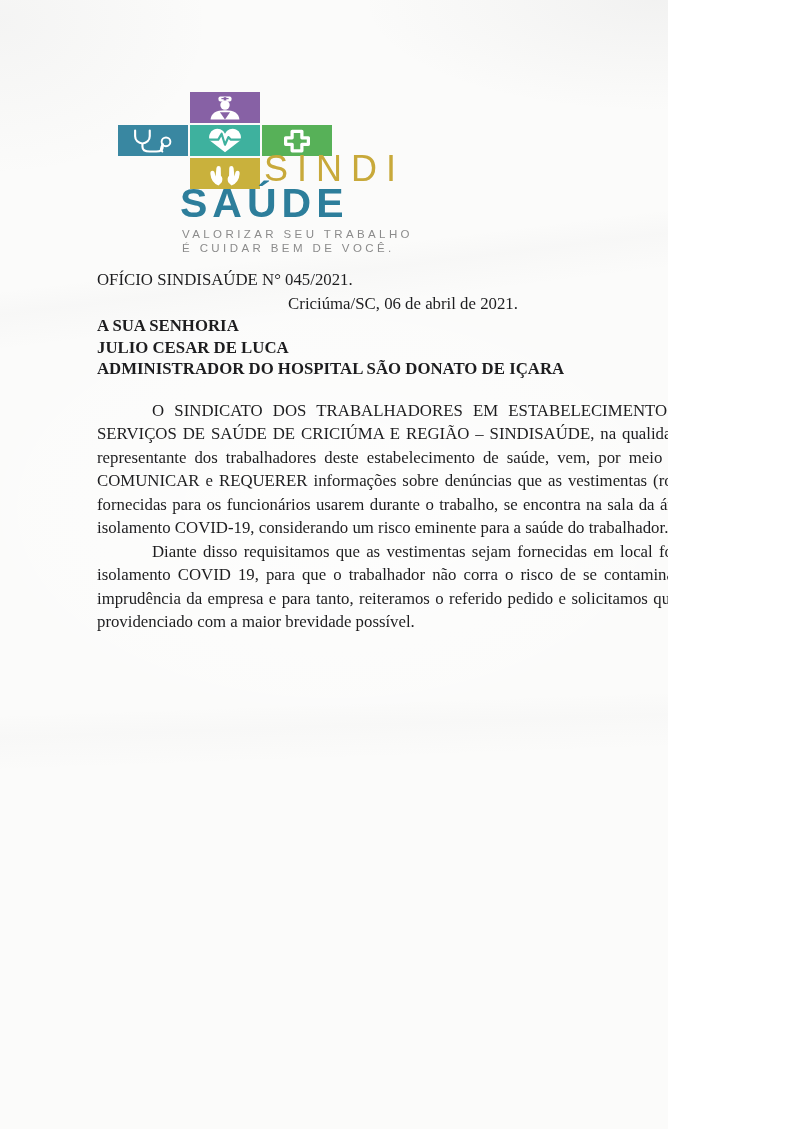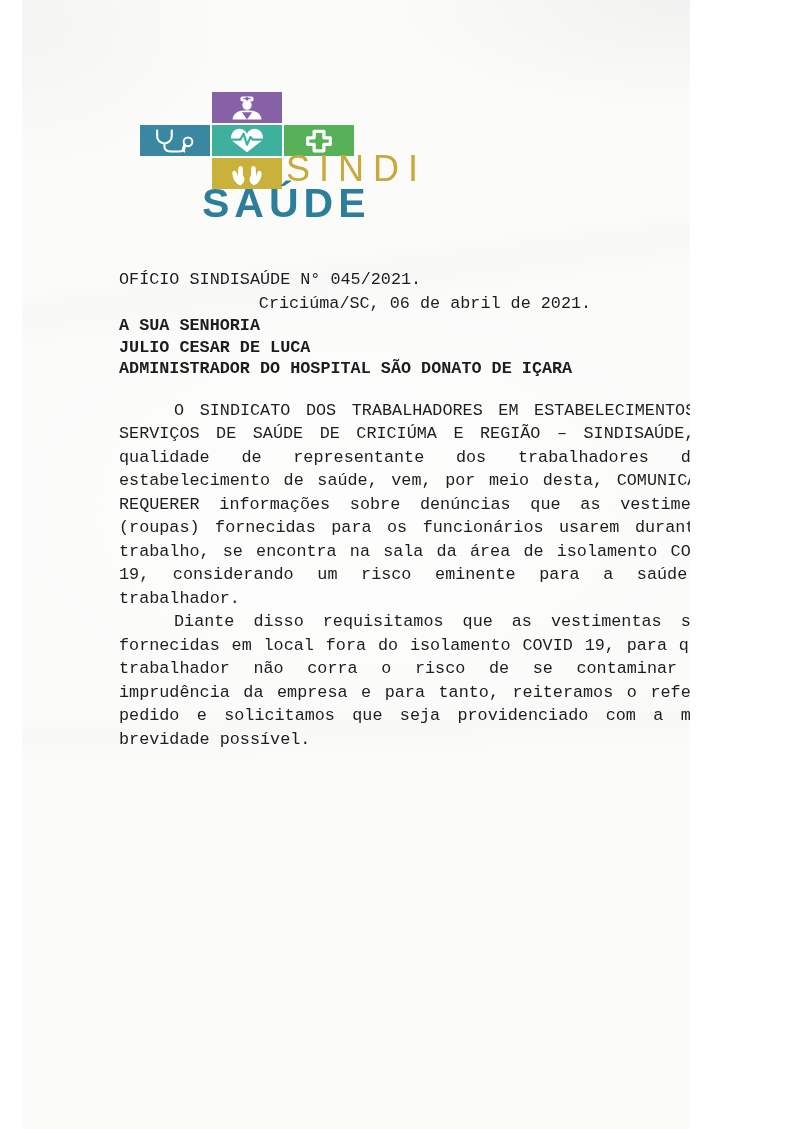--- a/index.html
+++ b/index.html
@@ -12,21 +12,20 @@
   .page{
     position:relative;width:668px;height:1129px;
     background:
       radial-gradient(ellipse 420px 160px at 98% 0%, rgba(120,120,125,0.07), transparent 70%),
       radial-gradient(ellipse 300px 220px at 0% 2%, rgba(120,120,125,0.05), transparent 70%),
       linear-gradient(173deg, transparent 24%, rgba(100,100,110,0.025) 26%, transparent 29%),
       linear-gradient(178deg, transparent 62%, rgba(100,100,110,0.02) 64%, transparent 67%),
       radial-gradient(ellipse 500px 300px at 50% 45%, rgba(255,255,255,0.6), transparent 80%),
       #fbfbfa;
     overflow:hidden;
-    margin-left:22px;
   }
 
   
   .logo{position:absolute;left:118px;top:92px;width:380px;height:165px;}
   .logo-cross{
     position:absolute;left:0;top:0;
     display:grid;
     grid-template-columns:70px 70px 70px;
     grid-template-rows:31px 31px 31px;
     gap:2px;
@@ -52,21 +51,21 @@
   .tagline{
     position:absolute;left:64px;top:136px;
     font-family:"Liberation Sans", sans-serif;
     font-size:11.5px;font-weight:500;letter-spacing:3.4px;
     line-height:13.5px;color:#8b8b8b;white-space:nowrap;
   }
 
   
   .content{
     position:absolute;left:97px;top:268px;width:612px;
-    font-size:16.8px;line-height:23.5px;color:#1d1d1f;font-family:Liberation Mono, monospace;
+    font-size:16.8px;line-height:23.5px;color:#1d1d1f;
   }
   .content p{margin:0;}
   .reference{margin-bottom:12px;}
   .date-line{text-align:center;margin-top:22px;margin-bottom:19px;}
   .recipient{font-weight:700;line-height:21.5px;margin-bottom:19px;}
   .salutation{margin-bottom:11px;}
   .para{text-align:justify;text-indent:55px;margin-bottom:15px;}
   .closing-line{text-indent:55px;margin-bottom:10px;}
   .valediction{margin-bottom:0;}
 
@@ -125,20 +124,24 @@
       <div class="cell cell-hands" style="background:#c9b13c">
         <svg width="50" height="26" viewBox="0 0 60 32">
           <path d="M22 30 q-9-3-10-14 q-0.3-4 2.6-4 q2.4 0 3 4 l0.8 3 l1-10 q0.3-3 2.8-3 q2.6 0 2.6 3 l0.2 9 q3 3 1 8 z" fill="#fff"></path>
           <path d="M38 30 q9-3 10-14 q0.3-4-2.6-4 q-2.4 0-3 4 l-0.8 3 l-1-10 q-0.3-3-2.8-3 q-2.6 0-2.6 3 l-0.2 9 q-3 3-1 8 z" fill="#fff"></path>
         </svg>
       </div>
     </div>
 
     <div class="wordmark-top" style="color:#c8a93a">SINDI</div>
     <div class="wordmark-bottom" style="color:#2d7e9b">SAÚDE</div>
+    <div class="tagline">
+      <div>VALORIZAR SEU TRABALHO</div>
+      <div>É CUIDAR BEM DE VOCÊ.</div>
+    </div>
   </div>
 
   <div class="content">
     <p class="reference">OFÍCIO SINDISAÚDE N° 045/2021.</p>
 
     <p class="date-line">Criciúma/SC, 06 de abril de 2021.</p>
 
     <div class="recipient">
       <div>A SUA SENHORIA</div>
       <div>JULIO CESAR DE LUCA</div>

